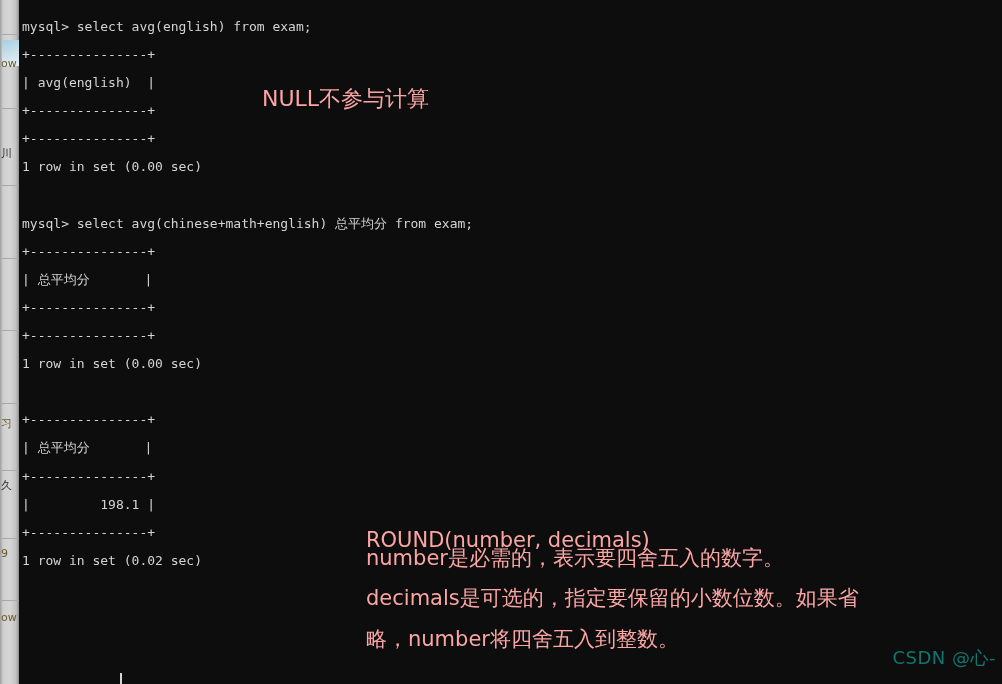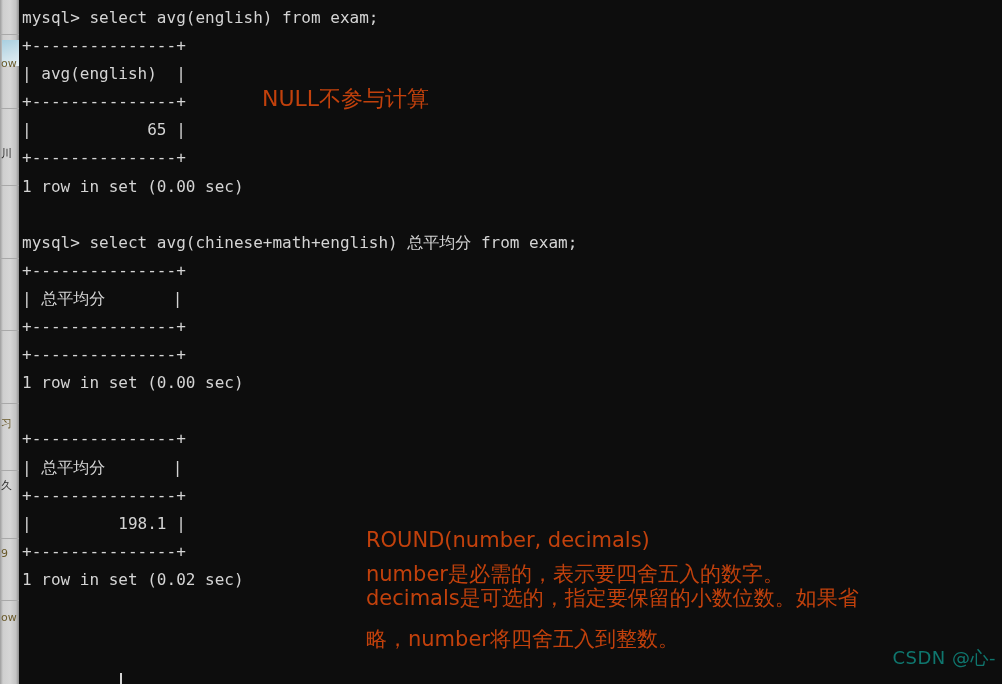--- a/index.html
+++ b/index.html
@@ -59,56 +59,55 @@
 
   
   #terminal {
     position: absolute;
     left: 19px; top: 0;
     width: 983px;
     height: 684px;
     background: #0d0d0d;
     color: #d4d4d4;
     font-family: "DejaVu Sans Mono", "Liberation Mono", monospace;
-    font-size: 16px;
+    font-size: 13px;
     line-height: 28.1px;
     letter-spacing: 0px;
-    padding: 4px 0 0 3px;
+    padding: 13px 0 0 3px;
     z-index: 1;
   }
   .line {
     white-space: pre;
     height: 28.1px;
     position: relative;
   }
   .blank { height: 28.1px; }
 
   
   .annot {
     position: absolute;
-    color: #c2410c;
+    color: #fca5a5;
     font-family: "DejaVu Sans", "Liberation Sans", sans-serif;
     white-space: nowrap;
     z-index: 4;
   }
   #annot-null {
     left: 262px; top: 86px;
     font-size: 22px;
     line-height: 26px;
   }
   #annot-round-sig {
     left: 366px; top: 527px;
     font-size: 21px;
     line-height: 26px;
   }
   #annot-number {
     left: 366px; top: 545px;
     font-size: 21px;
     line-height: 26px;
-    margin-top: 16px;
   }
   #annot-decimals {
     left: 366px; top: 585px;
     font-size: 21px;
     line-height: 26px;
   }
   #annot-omit {
     left: 366px; top: 626px;
     font-size: 21px;
     line-height: 26px;
@@ -160,21 +159,20 @@
     <div class="sliver-frag dark" style="top:480px;">久</div>
     <div class="sliver-frag" style="top:548px;">9</div>
     <div class="sliver-frag" style="top:612px;">ow</div>
   </div>
 
   <div id="terminal">
     <div class="line">mysql&gt; select avg(english) from exam;</div>
     <div class="line">+---------------+</div>
     <div class="line">| avg(english)  |</div>
     <div class="line">+---------------+</div>
-    <div class="line">|            65 |</div>
     <div class="line">+---------------+</div>
     <div class="line">1 row in set (0.00 sec)</div>
     <div class="line blank"></div>
     <div class="line">mysql&gt; select avg(chinese+math+english) 总平均分 from exam;</div>
     <div class="line">+---------------+</div>
     <div class="line">| 总平均分       |</div>
     <div class="line">+---------------+</div>
     <div class="line">+---------------+</div>
     <div class="line">1 row in set (0.00 sec)</div>
     <div class="line blank"></div>

